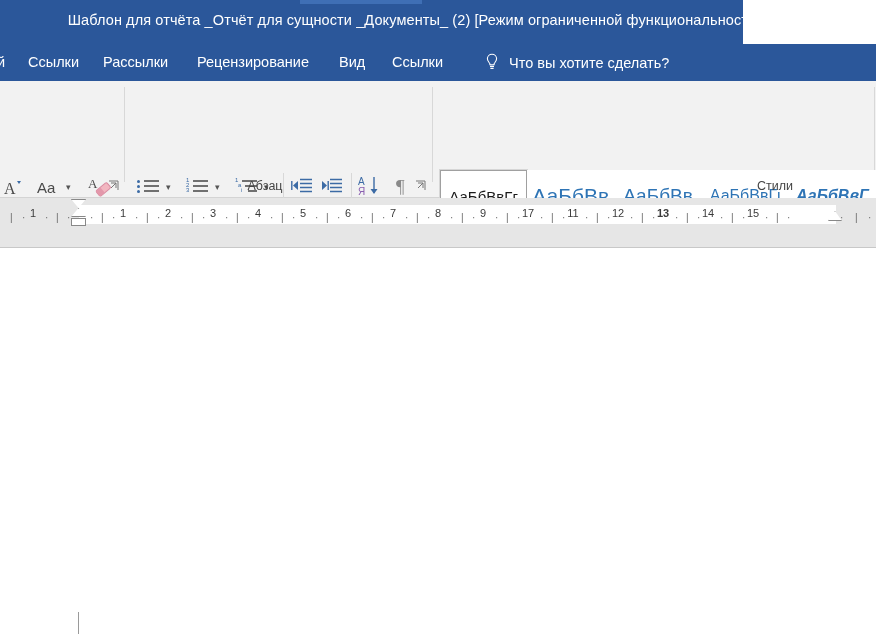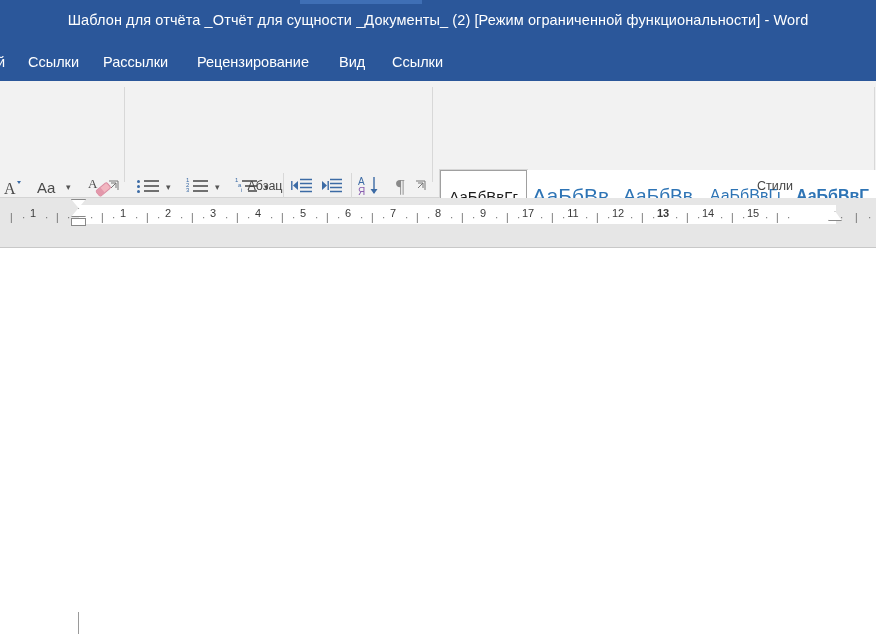--- a/index.html
+++ b/index.html
@@ -5,21 +5,21 @@
   * { box-sizing: border-box; margin: 0; padding: 0; }
   html, body {
     width: 876px; height: 644px;
     overflow: hidden;
     font-family: "Liberation Sans", sans-serif;
     background: #ffffff;
   }
 
   
   #titlebar {
-    position: absolute; left: 0; top: 0; width: 876px; height: 44px;
+    position: absolute; left: 0; top: 0; width: 743px; height: 44px;
     background: #2b579a;
   }
   #tabstrip-accent {
     position: absolute; left: 300px; top: 0px; width: 122px; height: 4px;
     background: #3f6fb5;
   }
   #window-title {
     position: absolute; left: 0; top: 12px; width: 876px;
     text-align: center;
     color: #ffffff;
@@ -172,20 +172,29 @@
 </div>
 
 <div id="tabbar">
   <div class="tabitem" style="left:-3px;">й</div>
   <div class="tabitem" style="left:28px;text-align:right;">Ссылки</div>
   <div class="tabitem" style="left:103px;">Рассылки</div>
   <div class="tabitem" style="left:197px;">Рецензирование</div>
   <div class="tabitem" style="left:339px;">Вид</div>
   <div class="tabitem" style="left:392px;">Ссылки</div>
 
+  <div id="tell-me-wrap">
+    <span id="lightbulb">
+      <svg width="14" height="18" viewBox="0 0 14 18">
+        <path d="M7 1.3c-2.6 0-4.6 2-4.6 4.5 0 1.7 1 2.8 1.7 3.7.5.6.8 1 .8 1.6v.6h4.2v-.6c0-.6.3-1 .8-1.6.7-.9 1.7-2 1.7-3.7C11.6 3.3 9.6 1.3 7 1.3z" fill="none" stroke="#ffffff" stroke-width="1.1"></path>
+        <path d="M5 13.4h4M5.4 15.4h3.2" stroke="#ffffff" stroke-width="1.1" fill="none"></path>
+      </svg>
+    </span>
+    <span>Что вы хотите сделать?</span>
+  </div>
 </div>
 
 <div id="ribbon">
 
   <div class="grp-sep" style="left:124px;"></div>
   <div class="grp-sep" style="left:432px;"></div>
   <div class="grp-sep" style="left:874px;"></div>
 
   <div class="icon-btn" style="left:2px; top:94px; width:24px; height:24px;">
     <svg width="22" height="20" viewBox="0 0 22 20">
@@ -399,21 +408,21 @@
     </div>
     <div class="style-item">
       <span class="style-sample" style="font-size:19px;">АаБбВв</span>
       <span class="style-name">Заголово...</span>
     </div>
     <div class="style-item">
       <span class="style-sample" style="font-size:16px;">АаБбВвГι</span>
       <span class="style-name">Заголово...</span>
     </div>
     <div class="style-item">
-      <span class="style-sample" style="font-size:16px; font-weight:bold;">АаБбВвΓ</span>
+      <span class="style-sample" style="font-size:16px; font-style:italic; font-weight:bold;">АаБбВвΓ</span>
       <span class="style-name">Заголово...</span>
     </div>
   </div>
 
   <div class="grp-label" style="left:690px; width:170px;">Стили</div>
 </div>
 
 <div id="ruler">
   <div id="ruler-track"></div>
   <div id="ruler-white"></div>

